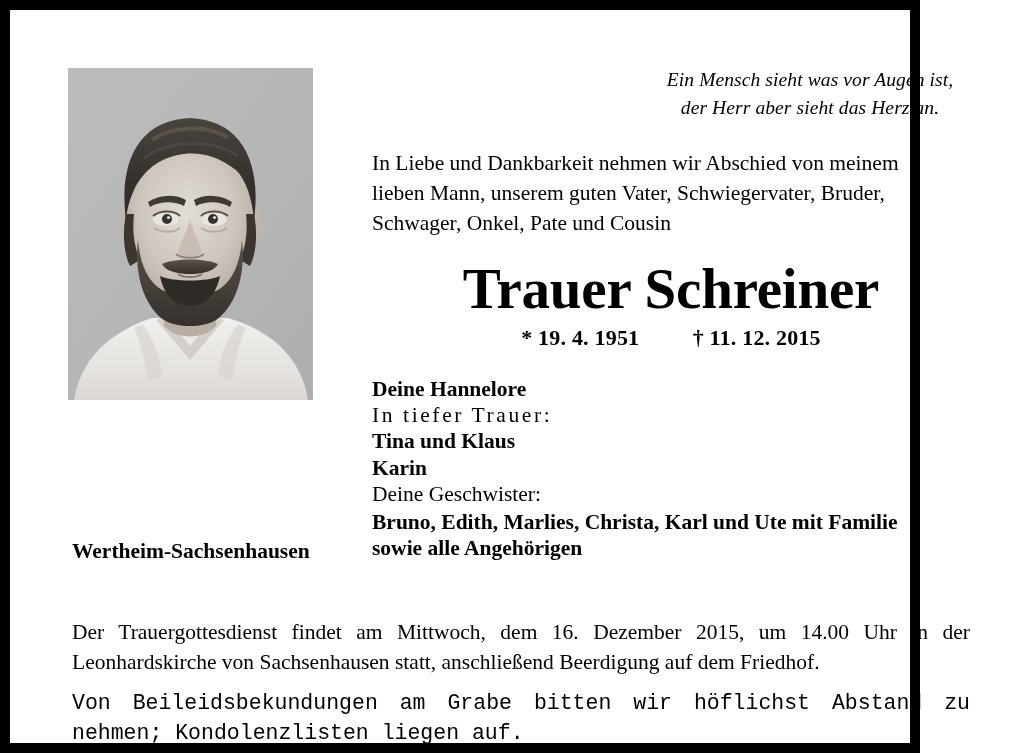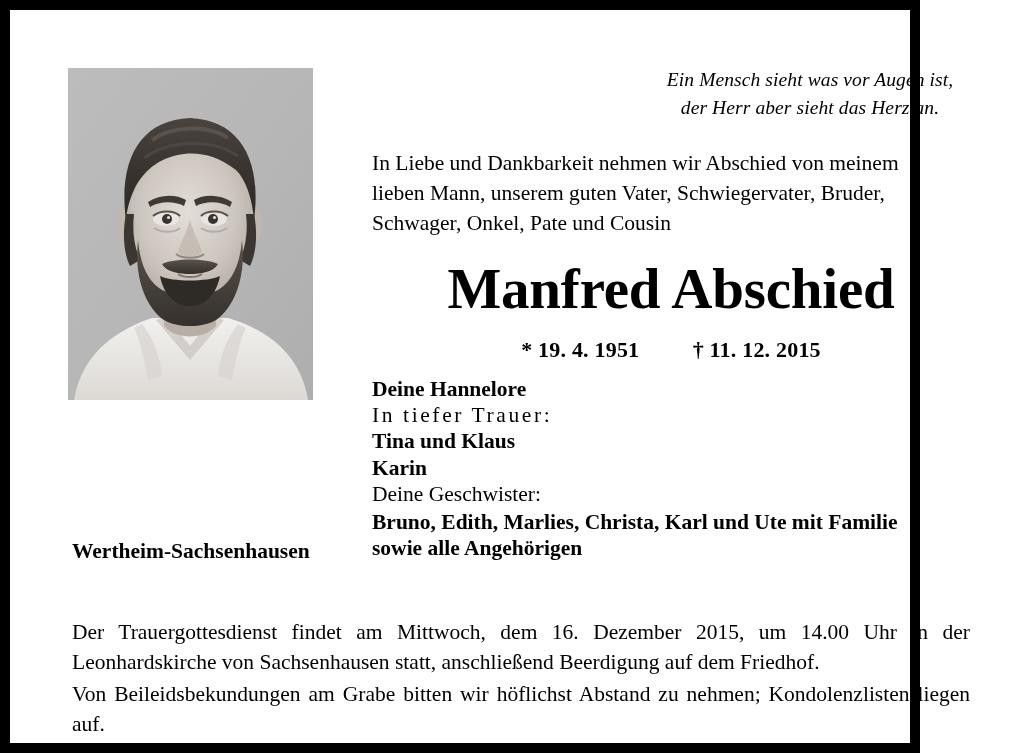--- a/index.html
+++ b/index.html
@@ -84,21 +84,21 @@
     text-align: center;
   }
   #deceased-name {
     font-size: 57px;
     font-weight: bold;
     line-height: 1.0;
     letter-spacing: -0.2px;
     white-space: nowrap;
   }
   #life-dates {
-    margin-top: 20px;
+    margin-top: 8px;
     font-size: 22px;
     font-weight: bold;
     letter-spacing: 0.2px;
   }
   #life-dates .date-gap { display: inline-block; width: 42px; }
 
   #mourners {
     position: absolute;
     left: 362px;
     top: 366px;
@@ -129,21 +129,21 @@
     left: 62px;
     top: 608px;
     width: 898px;
     font-size: 21.5px;
     line-height: 1.38;
     text-align: justify;
   }
   #service-info p {
     margin: 0;
   }
-  #service-info p + p { margin-top: 3px; }
+  #service-info p + p { margin-top: 12px; font-family: Liberation Mono, monospace; }
 </style>
 </head>
 <body>
 
 <div id="obituary-card">
   <div id="card-inner">
 
     <div id="portrait-frame">
       <svg id="portrait-photo" viewBox="0 0 245 332" preserveAspectRatio="xMidYMid slice">
         <defs>
@@ -236,21 +236,21 @@
       <div>der Herr aber sieht das Herz an.</div>
     </div>
 
     <div id="intro-text">
       <div>In Liebe und Dankbarkeit nehmen wir Abschied von meinem</div>
       <div>lieben Mann, unserem guten Vater, Schwiegervater, Bruder,</div>
       <div class="lastline">Schwager, Onkel, Pate und Cousin</div>
     </div>
 
     <div id="name-block">
-      <div id="deceased-name">Manfred Abschied</div>
+      <div id="deceased-name">Trauer Schreiner</div>
       <div id="life-dates">
         <span>*</span>
         <span>19. 4. 1951</span>
         <span class="date-gap"></span>
         <span>†</span>
         <span>11. 12. 2015</span>
       </div>
     </div>
 
     <div id="mourners">

